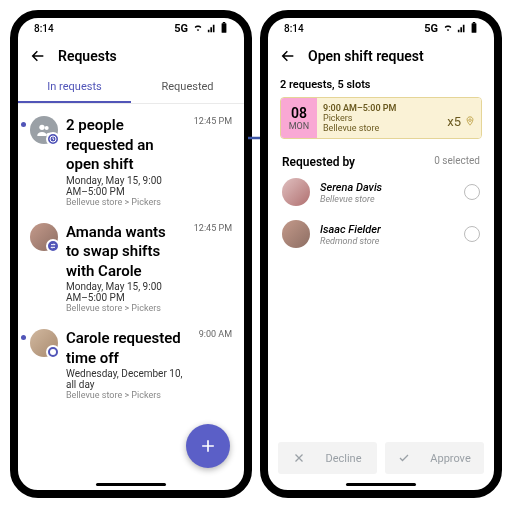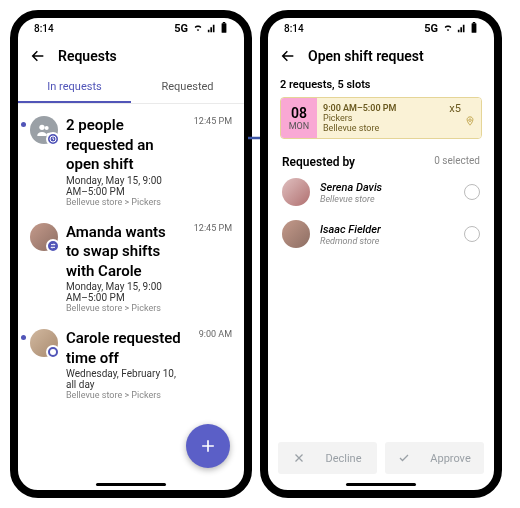--- a/index.html
+++ b/index.html
@@ -119,22 +119,22 @@
   }
   .shift-date .num { font-size:14px; font-weight:600; color:#000;}
   .shift-body {
     flex:1; background:#faf2d6;
     padding:5px 6px;
     font-size:9px; color:#6b5a20;
     position:relative;
   }
   .shift-body .timehead { font-weight:600;}
   .shift-x5 {
-    position:absolute; top:4px; right:20px;
-    font-size:11px; color:#6b5a20;
+    position:absolute; top:16px; right:20px;
+    font-size:13px; color:#6b5a20;
   }
   .shift-pin {
     position:absolute; top:18px; right:6px;
     color:#b99a3a;
   }
   .req-header {
     display:flex; justify-content:space-between;
     padding: 6px 14px 2px;
     font-size:12px;
   }
@@ -243,21 +243,21 @@
     <div class="req-item">
       <div class="avatar photo2">
         <div class="badge">
             <svg viewBox="0 0 24 24" fill="#fff">
               <circle cx="12" cy="12" r="9"></circle>
             </svg>
           </div>
       </div>
       <div class="req-body">
         <div class="req-title">Carole requested time off</div>
-        <div class="req-sub">Wednesday, February 10, all day</div>
+        <div class="req-sub">Wednesday, December 10, all day</div>
         <div class="req-path">Bellevue store &gt; Pickers</div>
       </div>
       <div class="req-time">9:00 AM</div>
     </div>
   </div>
 
   <div class="fab">
     <svg width="20" height="20" viewBox="0 0 24 24" stroke="#fff" stroke-width="2">
         <path d="M12 5v14M5 12h14"></path>
       </svg>

